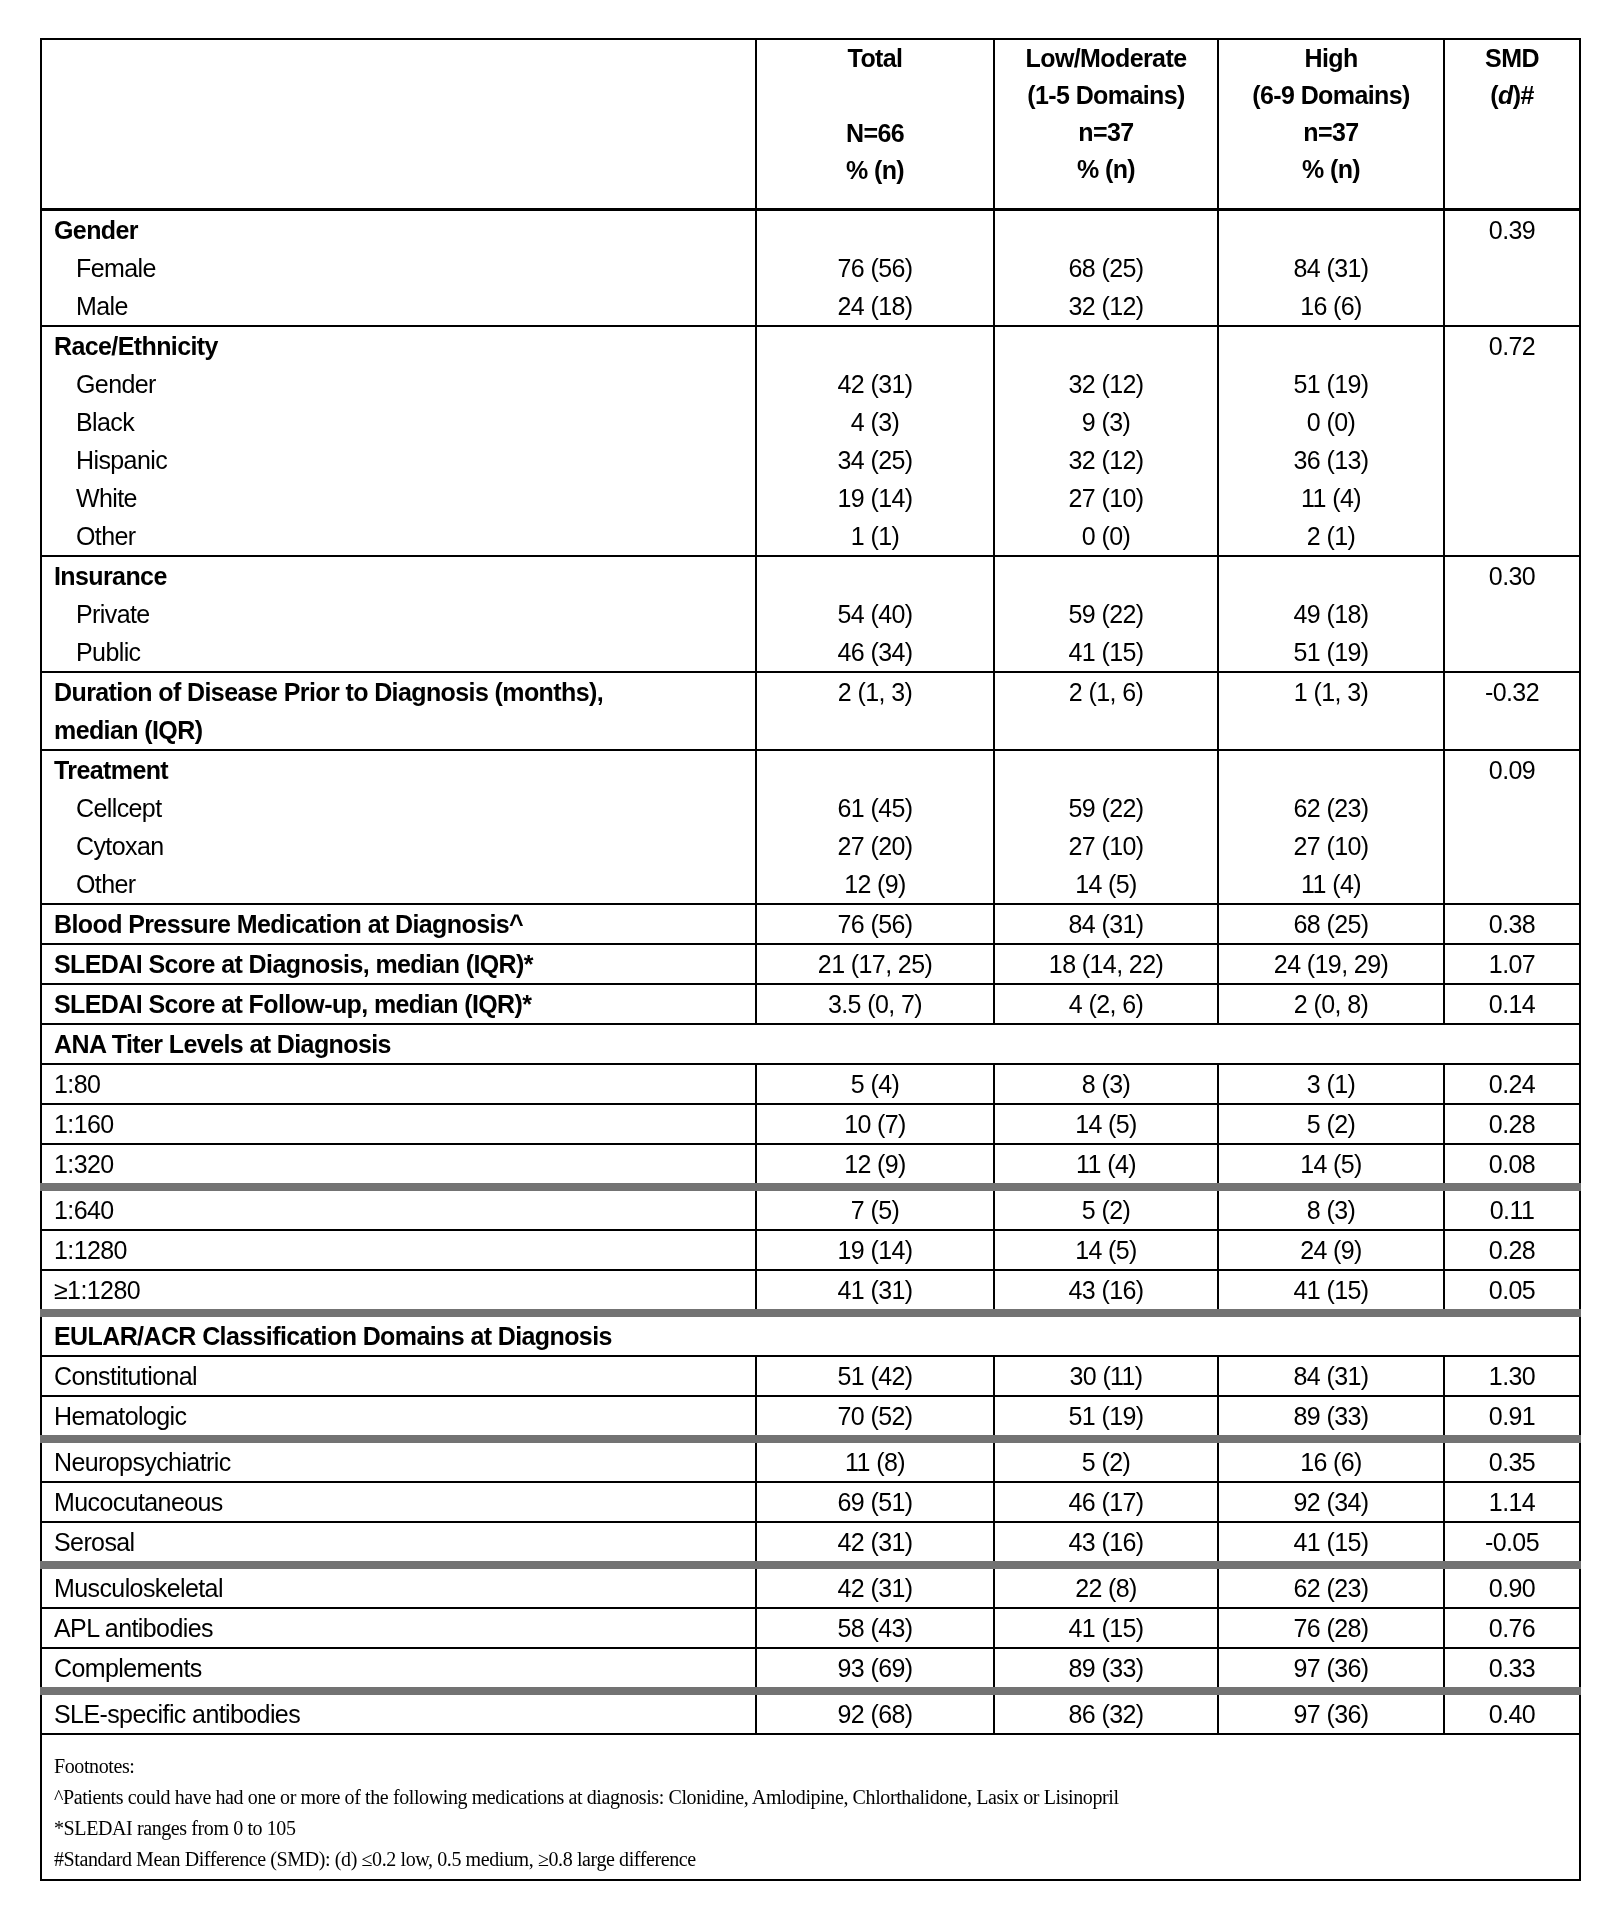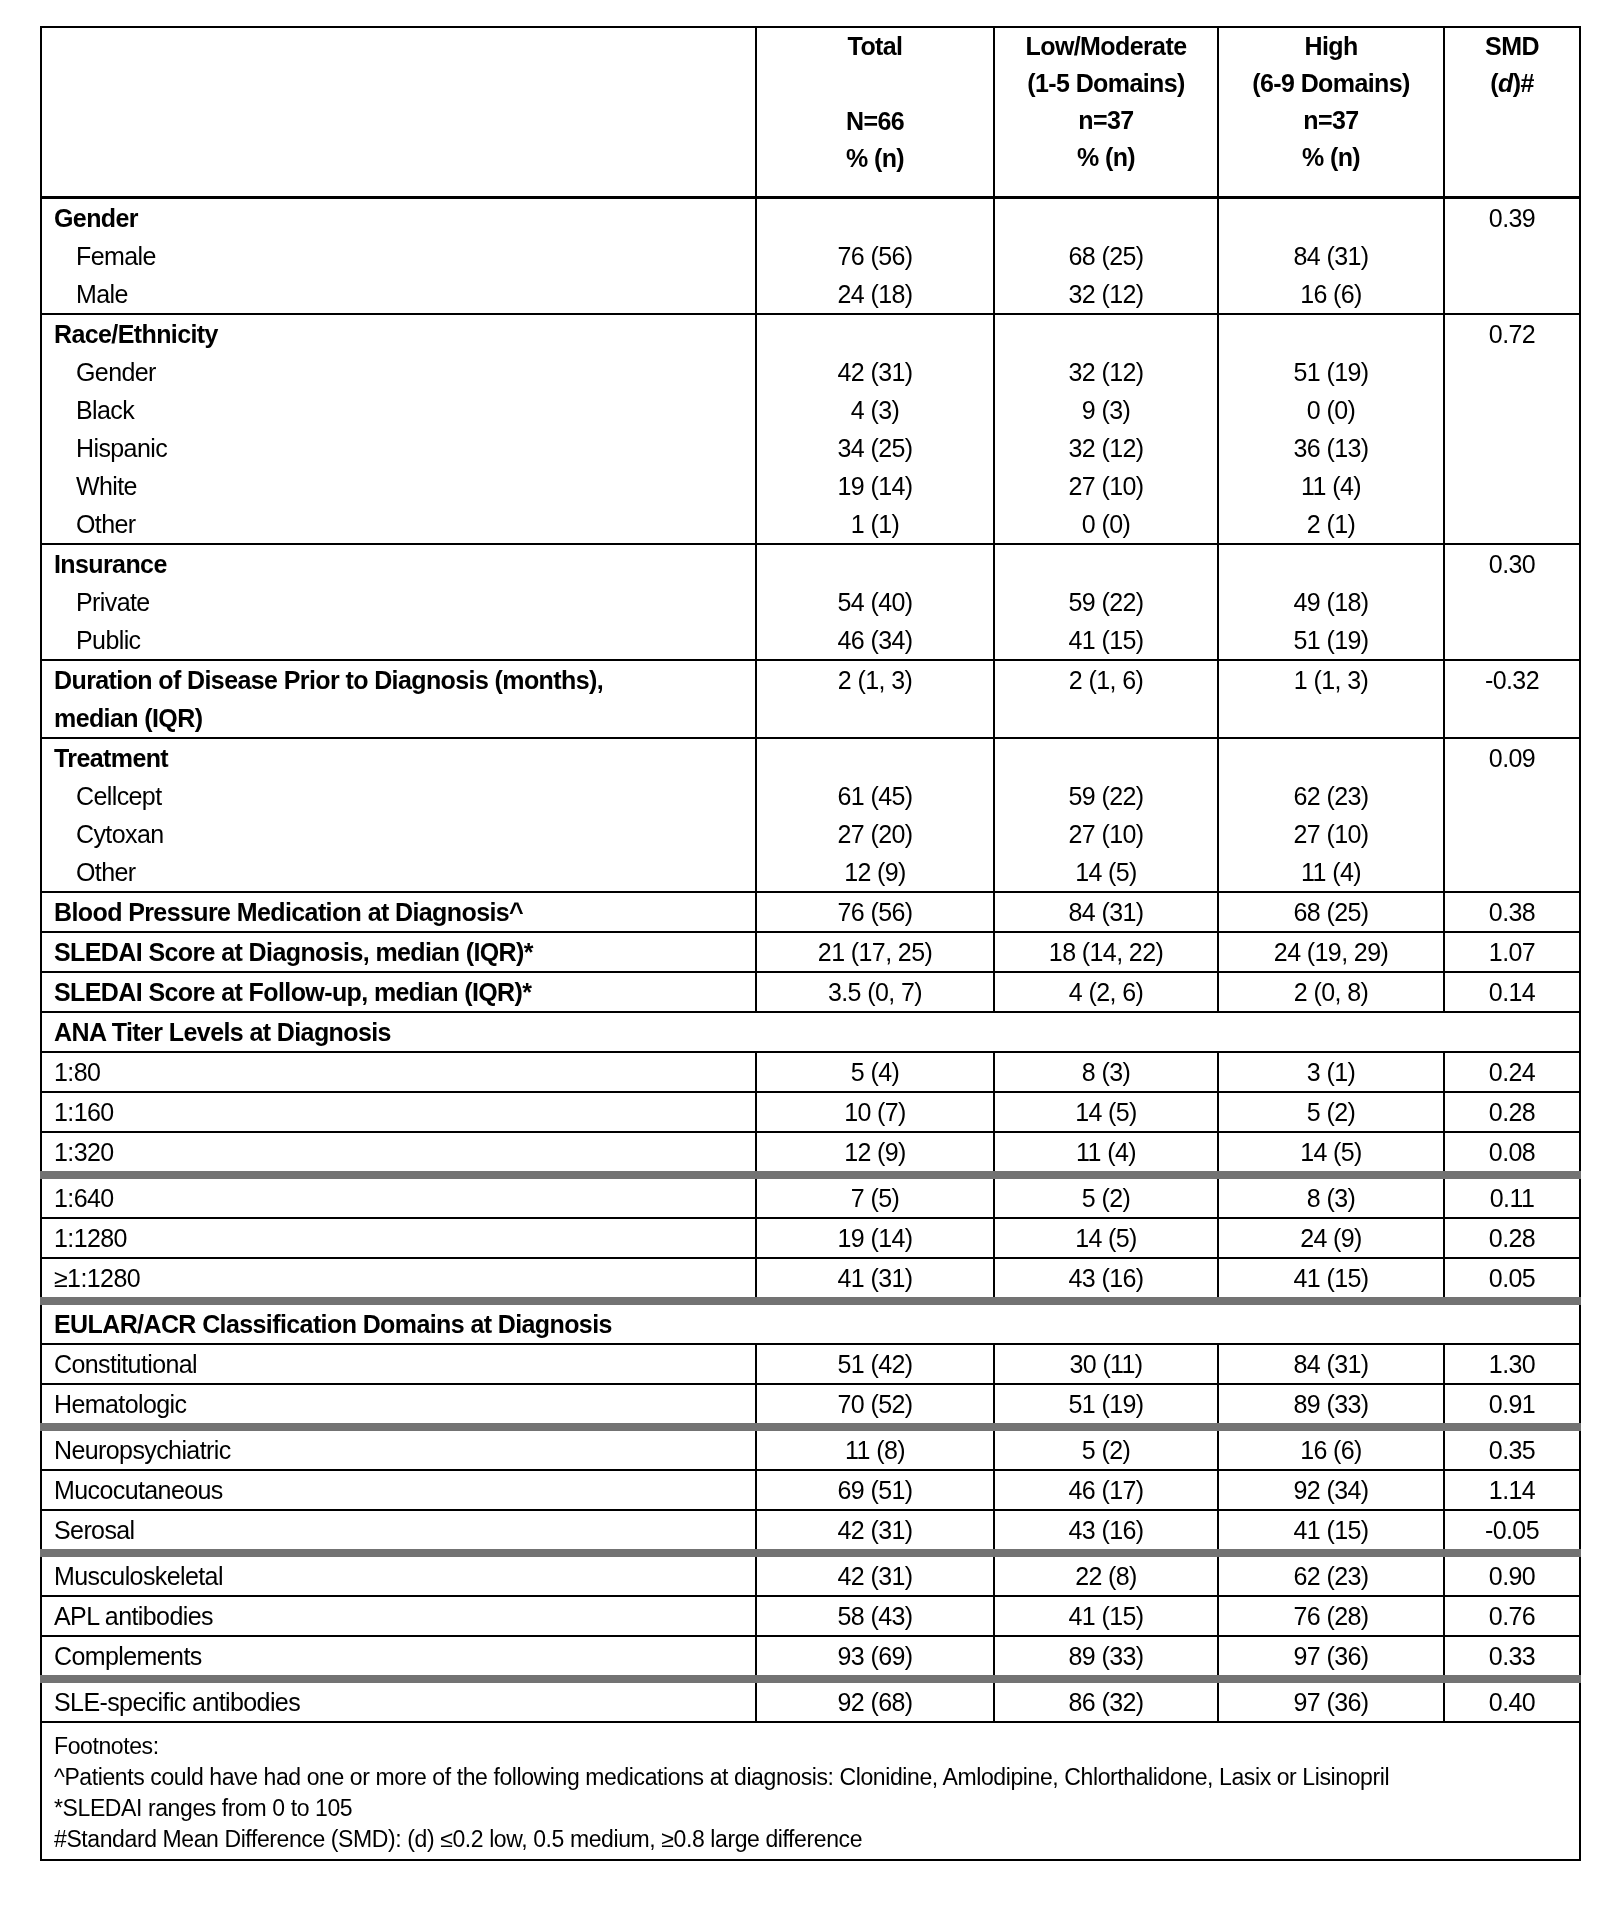--- a/index.html
+++ b/index.html
@@ -1,34 +1,34 @@
 <!DOCTYPE html>
 <html><head>
 <meta charset="utf-8">
 <style>
   html, body { margin: 0; padding: 0; background: #ffffff; }
   body { width: 1621px; height: 1915px; position: relative; font-family: "Liberation Sans Narrow", "Liberation Sans", sans-serif; color: #000; }
-  .wrap { position: absolute; left: 40px; top: 26px; width: 1539px; }
+  .wrap { position: absolute; left: 40px; top: 38px; width: 1539px; }
   table { border-collapse: collapse; width: 1539px; table-layout: fixed; font-size: 25px; letter-spacing: -0.6px; }
   col.c0 { width: 715px; }
   col.c1 { width: 238px; }
   col.c2 { width: 224px; }
   col.c3 { width: 226px; }
   col.c4 { width: 136px; }
   td, th { border: 2px solid #000; padding: 0 12px; vertical-align: top; line-height: 38px; }
   th { font-weight: bold; text-align: center; vertical-align: top; padding-top: 0; }
   thead tr { height: 170px; }
   thead th { border-bottom: 3px solid #000; line-height: 37px; }
   td.num { text-align: center; padding: 0 4px; }
   td.lbl { text-align: left; }
   .bold { font-weight: bold; }
   .sub { padding-left: 22px; display: block; }
   .stack span { display: block; }
   .section-head td { line-height: 38px; }
-  .foot td { font-size: 23px; line-height: 31px; padding: 8px 12px 4px; letter-spacing: -0.4px; }
+  .foot td { font-size: 20px; line-height: 31px; padding: 16px 12px 4px; letter-spacing: -0.4px; font-family: Liberation Serif, serif; }
   .foot span { display: block; }
   .thick-top td { border-top: 8px solid #737373; }
   .blank { display: block; height: 38px; }
   em { font-style: italic; }
 </style>
 </head>
 <body>
 
 <div class="wrap">
 <table>

